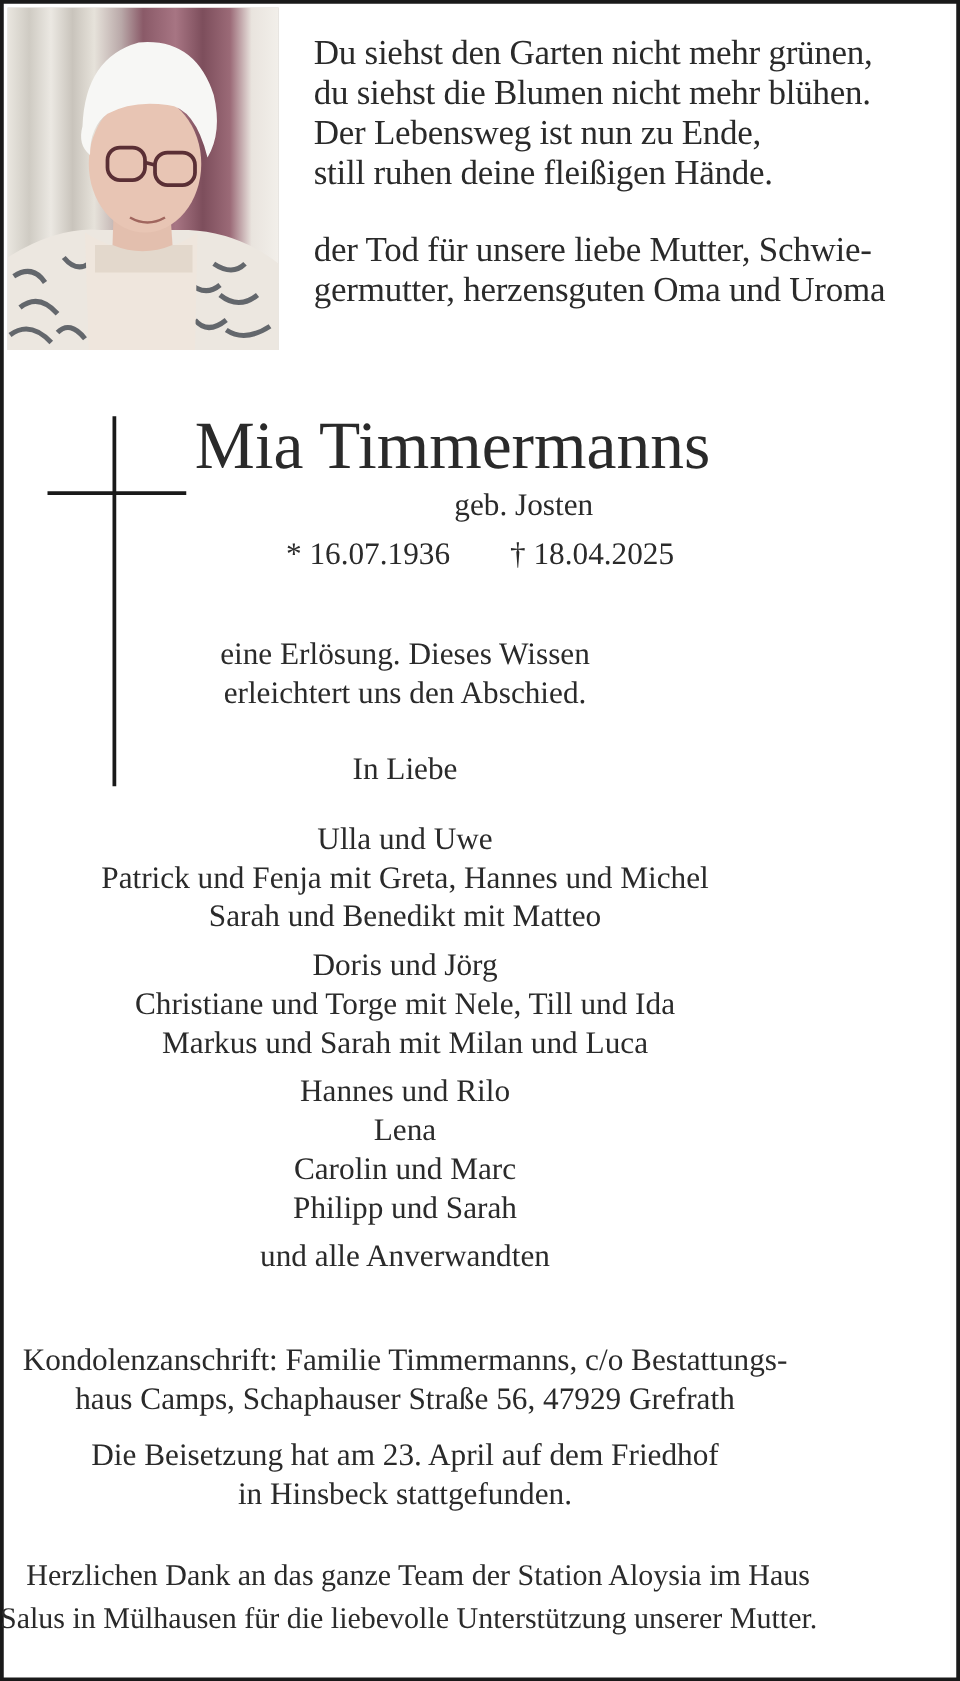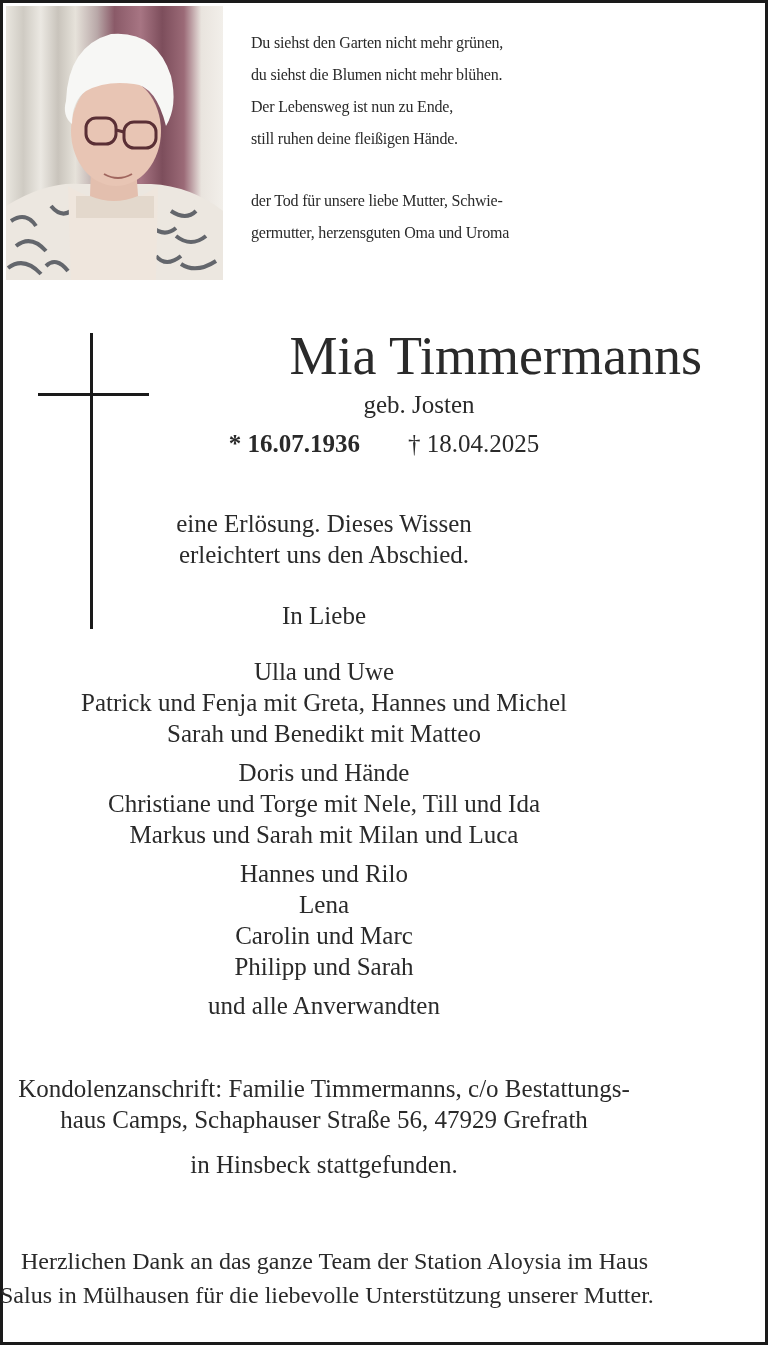--- a/index.html
+++ b/index.html
@@ -8,35 +8,35 @@
       position: absolute; left: 0; top: 0; width: 768px; height: 1345px;
       box-sizing: border-box; border: 3px solid #1a1a1a; background: #fff;
     }
     .serif { font-family: "Liberation Serif", "DejaVu Serif", serif; color: #2a2a2a; }
     .photo {
       position: absolute; left: 3px; top: 3px; width: 217px; height: 274px;
       overflow: hidden; background: #d8d4cf;
     }
     .poem {
       position: absolute; left: 248px; top: 24px; width: 510px;
-      font-size: 16px; line-height: 32px; letter-spacing: -0.2px;
+      font-size: 28px; line-height: 32px; letter-spacing: -0.2px;
     }
     .poem .line { white-space: nowrap; }
     .poem .gap { height: 30px; }
     .cross-v { position: absolute; left: 87px; top: 330px; width: 3px; height: 296px; background: #1a1a1a; }
     .cross-h { position: absolute; left: 35px; top: 390px; width: 111px; height: 3px; background: #1a1a1a; }
     .name {
-      position: absolute; left: 0; width: 704px; text-align: right; top: 322px;
-      font-size: 54px; line-height: 62px; padding-left: 0;
+      position: absolute; left: 0; width: 704px; text-align: center; top: 322px;
+      font-size: 54px; line-height: 62px; padding-left: 12px;
     }
     .name span { display: inline-block; transform: translateX(-2px); }
     .center { position: absolute; left: 0; width: 768px; text-align: center; white-space: nowrap; }
     .birthname { top: 386px; font-size: 25px; line-height: 32px; padding-left: 35px; }
     .dates { top: 425px; font-size: 25px; line-height: 32px; }
-    .dates .d1 { display: inline-block; margin-right: 48px; font-weight: bold; }
+    .dates .d1 { display: inline-block; margin-right: 48px; }
     .block { position: absolute; left: 0; width: 648px; text-align: center; font-size: 25px; white-space: nowrap; }
     .block .l { display: block; line-height: 31px; }
     .block .grp { margin-bottom: 8px; }
     .thanks .l { line-height: 34px; font-size: 24px; text-align: right; }
   </style>
 </head>
 <body>
 
 <div class="frame">
 
@@ -125,39 +125,40 @@
     <span class="l">In Liebe</span>
   </div>
 
   <div class="block serif" style="top:653px; left:-3px;">
     <div class="grp">
       <span class="l">Ulla und Uwe</span>
       <span class="l">Patrick und Fenja mit Greta, Hannes und Michel</span>
       <span class="l">Sarah und Benedikt mit Matteo</span>
     </div>
     <div class="grp">
-      <span class="l">Doris und Hände</span>
+      <span class="l">Doris und Jörg</span>
       <span class="l">Christiane und Torge mit Nele, Till und Ida</span>
       <span class="l">Markus und Sarah mit Milan und Luca</span>
     </div>
     <div class="grp">
       <span class="l">Hannes und Rilo</span>
       <span class="l">Lena</span>
       <span class="l">Carolin und Marc</span>
       <span class="l">Philipp und Sarah</span>
     </div>
     <span class="l">und alle Anverwandten</span>
   </div>
 
   <div class="block serif" style="top:1054px; left:-3px;margin-top:16px;">
     <span class="l">Kondolenzanschrift: Familie Timmermanns, c/o Bestattungs-</span>
     <span class="l">haus Camps, Schaphauser Straße 56, 47929 Grefrath</span>
   </div>
 
   <div class="block serif" style="top:1146px; left:-3px;">
+    <span class="l">Die Beisetzung hat am 23. April auf dem Friedhof</span>
     <span class="l">in Hinsbeck stattgefunden.</span>
   </div>
 
   <div class="block serif thanks" style="top:1241px; left:-3px;">
     <span class="l">Herzlichen Dank an das ganze Team der Station Aloysia im Haus</span>
     <span class="l">Salus in Mülhausen für die liebevolle Unterstützung unserer Mutter.</span>
   </div>
 
 </div>
 

